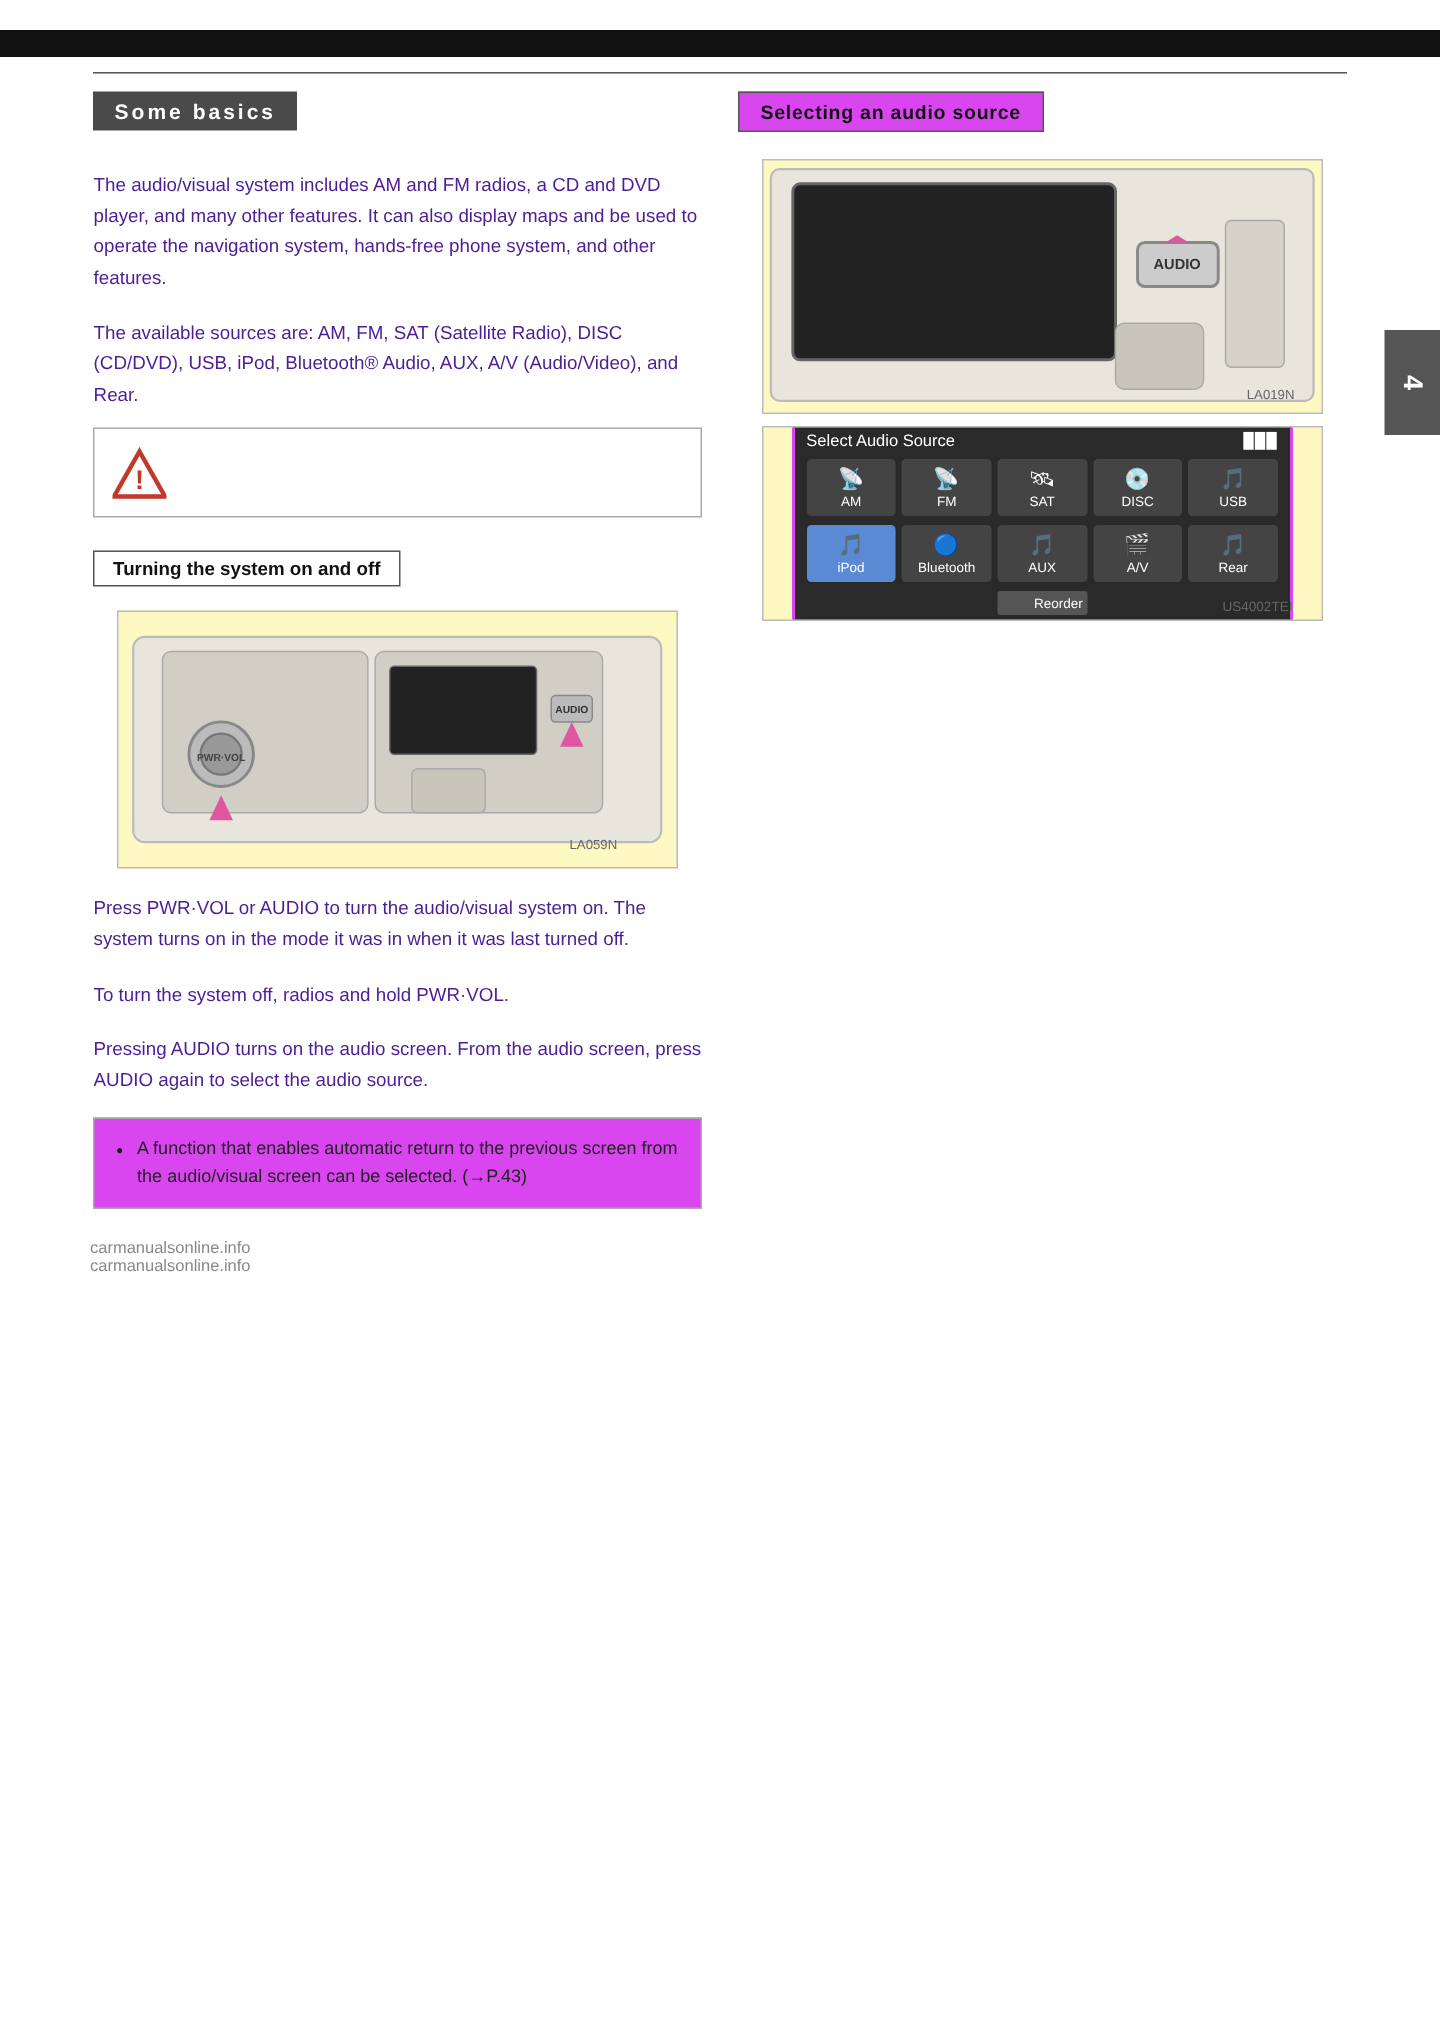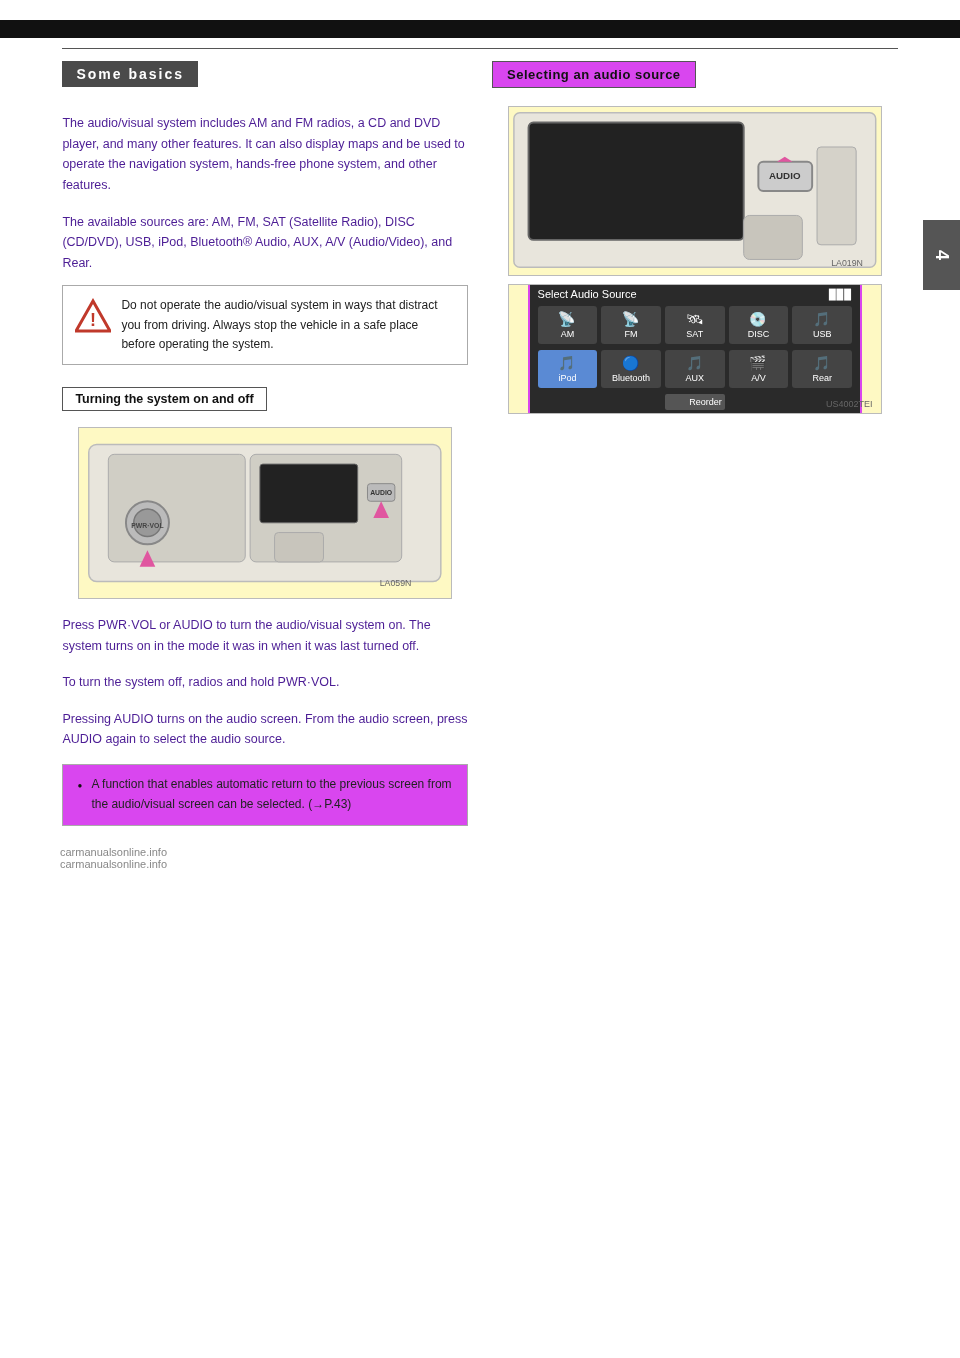--- a/index.html
+++ b/index.html
@@ -314,21 +314,20 @@
       
       <p class="body-text">The available sources are: AM, FM, SAT (Satellite Radio), DISC (CD/DVD), USB, iPod, Bluetooth® Audio, AUX, A/V (Audio/Video), and Rear.</p>
 
       
       <div class="warning-box">
 
         <svg class="warning-icon" viewBox="0 0 36 36" xmlns="http://www.w3.org/2000/svg">
           <polygon points="18,3 35,33 1,33" fill="none" stroke="#c0392b" stroke-width="3"></polygon>
           <text x="18" y="28" text-anchor="middle" font-size="18" fill="#c0392b" font-weight="bold">!</text>
         </svg>
-        <p class="warning-text">Do not operate the audio/visual system in ways that distract you from driving. Always stop the vehicle in a safe place before operating the system.</p>
       </div>
 
       
       <div class="sub-section-header">Turning the system on and off</div>
 
       
       <div class="diagram-box diagram-box-left">
         <svg class="svg-diagram" viewBox="0 0 380 160" xmlns="http://www.w3.org/2000/svg">
 
           <rect x="10" y="10" width="360" height="140" rx="8" fill="#e8e5dc" stroke="#bbb" stroke-width="1.5"></rect>
@@ -446,21 +445,21 @@
             </div>
             <div class="audio-source-item">
               <span class="audio-icon">🎵</span>
               <span>Rear</span>
             </div>
           </div>
 
           <div class="audio-reorder-btn">Reorder</div>
         </div>
 
-        <div style="position:absolute; bottom:4px; right:8px; font-size:9px; color:#666;">US4002TEI</div>
+        <div style="position:absolute; bottom:4px; right:19px; font-size:9px; color:#666;">US4002TEI</div>
       </div>
 
     </div>
 
   </div>
 
   <div class="page-number-box" style="position:absolute; right:0; top:220px; background:#555; color:#fff; padding: 30px 8px; font-size:18px; font-weight:bold; writing-mode:vertical-rl;">4</div>
 
   <div class="footer-area">
     <span class="footer-logo">carmanualsonline.info</span>

